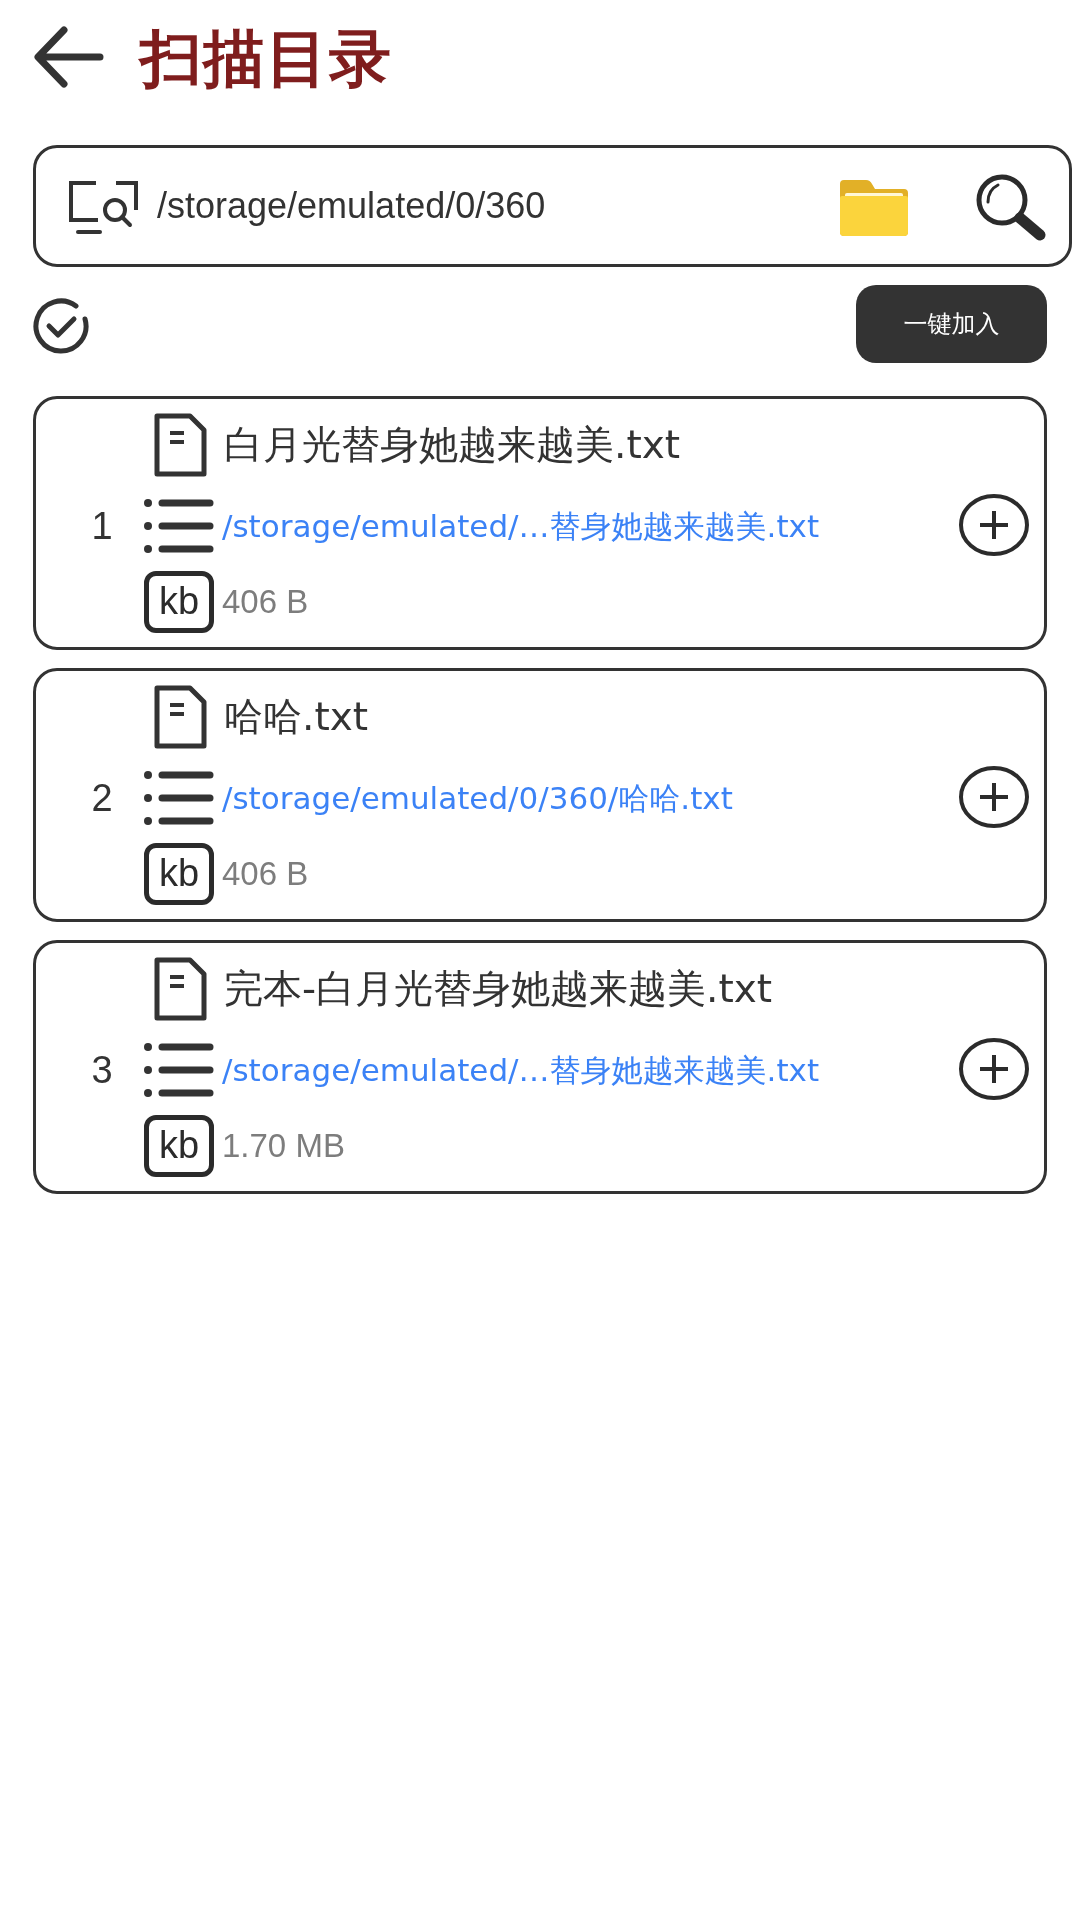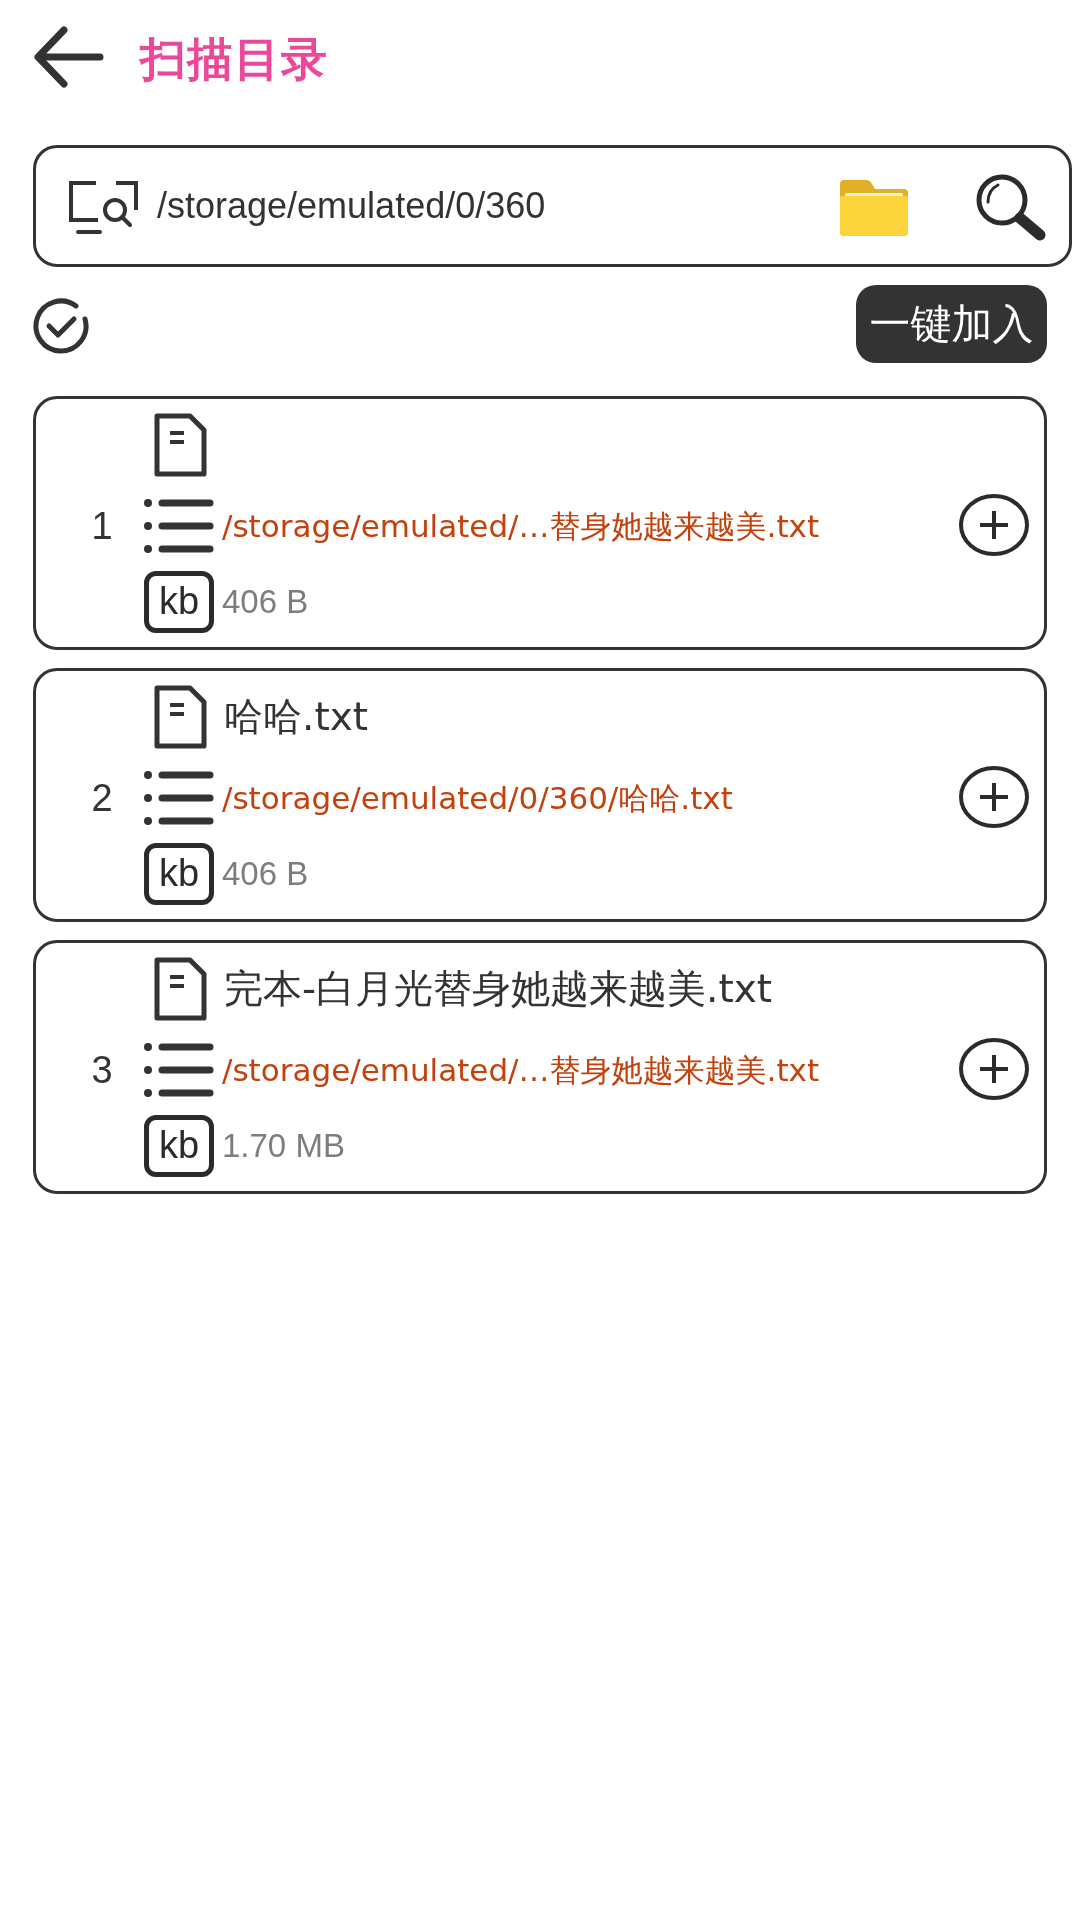--- a/index.html
+++ b/index.html
@@ -1,42 +1,42 @@
 <!DOCTYPE html>
 <html><head>
 <meta charset="utf-8">
 <style>
   * { box-sizing: border-box; margin: 0; padding: 0; }
   html, body { width: 1080px; height: 1920px; background: #ffffff; overflow: hidden; }
   body { position: relative; font-family: "DejaVu Sans", "Liberation Sans", sans-serif; color: #333333; }
 
   .header { position: absolute; left: 0; top: 0; width: 1080px; height: 115px; }
   .back-btn { position: absolute; left: 30px; top: 24px; width: 76px; height: 66px; cursor: pointer; }
-  .page-title { position: absolute; left: 140px; top: 30px; font-size: 46px; font-weight: bold; color: #ec4899; line-height: 58px; letter-spacing: 1px; }
+  .page-title { position: absolute; left: 140px; top: 30px; font-size: 62px; font-weight: bold; color: #7f1d1d; line-height: 58px; letter-spacing: 1px; }
 
   .path-box { position: absolute; left: 33px; top: 145px; width: 1039px; height: 122px; border: 3px solid #333; border-radius: 24px; background: #fff; }
   .monitor-icon { position: absolute; left: 32px; top: 32px; width: 72px; height: 56px; }
   .path-input { position: absolute; left: 121px; top: 0; height: 116px; width: 660px; border: none; outline: none; background: transparent; font-family: "Liberation Sans", sans-serif; font-size: 36px; color: #333; line-height: 116px; }
   .folder-btn { position: absolute; left: 800px; top: 30px; width: 76px; height: 60px; cursor: pointer; }
 
   .search-btn { position: absolute; left: 972px; top: 172px; width: 78px; height: 70px; cursor: pointer; }
 
   .status-row { position: absolute; left: 32px; top: 297px; height: 58px; display: flex; align-items: center; }
   .check-icon { width: 58px; height: 58px; flex: none; }
   .status-text { margin-left: 6px; font-size: 31px; color: #333; white-space: nowrap; letter-spacing: 0px; }
 
-  .add-all-btn { position: absolute; left: 856px; top: 285px; width: 191px; height: 78px; background: #333333; border-radius: 20px; color: #ffffff; font-size: 41px; display: flex; align-items: center; justify-content: center; cursor: pointer; }
+  .add-all-btn { position: absolute; left: 856px; top: 285px; width: 191px; height: 78px; background: #333333; border-radius: 20px; color: #ffffff; font-size: 24px; display: flex; align-items: center; justify-content: center; cursor: pointer; }
 
   .file-list { position: absolute; left: 33px; top: 396px; width: 1014px; }
   .file-card { position: relative; width: 1014px; height: 254px; border: 3px solid #333; border-radius: 24px; background: #fff; margin-bottom: 18px; }
   .file-index { position: absolute; left: 48px; top: 104px; width: 36px; text-align: center; font-family: "Liberation Sans", sans-serif; font-size: 38px; color: #333; line-height: 46px; }
   .doc-icon { position: absolute; left: 116px; top: 14px; width: 56px; height: 64px; }
   .file-name { position: absolute; left: 188px; top: 20px; font-size: 39px; color: #333; line-height: 52px; white-space: nowrap; }
   .list-icon { position: absolute; left: 106px; top: 98px; width: 72px; height: 58px; }
-  .file-path { position: absolute; left: 186px; top: 104px; font-size: 31px; color: #c2410c; line-height: 46px; white-space: nowrap; }
+  .file-path { position: absolute; left: 186px; top: 104px; font-size: 31px; color: #3b82f6; line-height: 46px; white-space: nowrap; }
   .kb-icon { position: absolute; left: 108px; top: 172px; width: 70px; height: 62px; border: 5px solid #2b2b2b; border-radius: 12px; display: flex; align-items: center; justify-content: center; font-family: "Liberation Sans", sans-serif; font-size: 38px; color: #2b2b2b; line-height: 1; padding-bottom: 2px; }
   .file-size { position: absolute; left: 186px; top: 180px; font-family: "Liberation Sans", sans-serif; font-size: 33px; color: #7d7d7d; line-height: 46px; white-space: nowrap; text-align: center; }
   .add-btn { position: absolute; left: 922px; top: 94px; width: 72px; height: 64px; cursor: pointer; }
 </style>
 </head>
 <body>
 
 <div class="header">
   <div class="back-btn">
     <svg width="76" height="66" viewBox="0 0 76 66">
@@ -83,20 +83,21 @@
 
 <div class="file-list">
 
   <div class="file-card">
     <div class="file-index">1</div>
     <svg class="doc-icon" viewBox="0 0 56 64">
       <path d="M5 3 H38 L52 17 V61 H5 Z" fill="none" stroke="#333" stroke-width="5" stroke-linejoin="round"></path>
       <line x1="18" y1="20" x2="32" y2="20" stroke="#333" stroke-width="4"></line>
       <line x1="18" y1="29" x2="32" y2="29" stroke="#333" stroke-width="4"></line>
     </svg>
+    <div class="file-name">白月光替身她越来越美.txt</div>
     <svg class="list-icon" viewBox="0 0 72 58">
       <circle cx="6" cy="6" r="4" fill="#333"></circle>
         <line x1="20" y1="6" x2="68" y2="6" stroke="#333" stroke-width="7" stroke-linecap="round"></line>
       <circle cx="6" cy="29" r="4" fill="#333"></circle>
         <line x1="20" y1="29" x2="68" y2="29" stroke="#333" stroke-width="7" stroke-linecap="round"></line>
       <circle cx="6" cy="52" r="4" fill="#333"></circle>
         <line x1="20" y1="52" x2="68" y2="52" stroke="#333" stroke-width="7" stroke-linecap="round"></line>
     </svg>
     <div class="file-path">/storage/emulated/…替身她越来越美.txt</div>
     <div class="kb-icon">kb</div>

